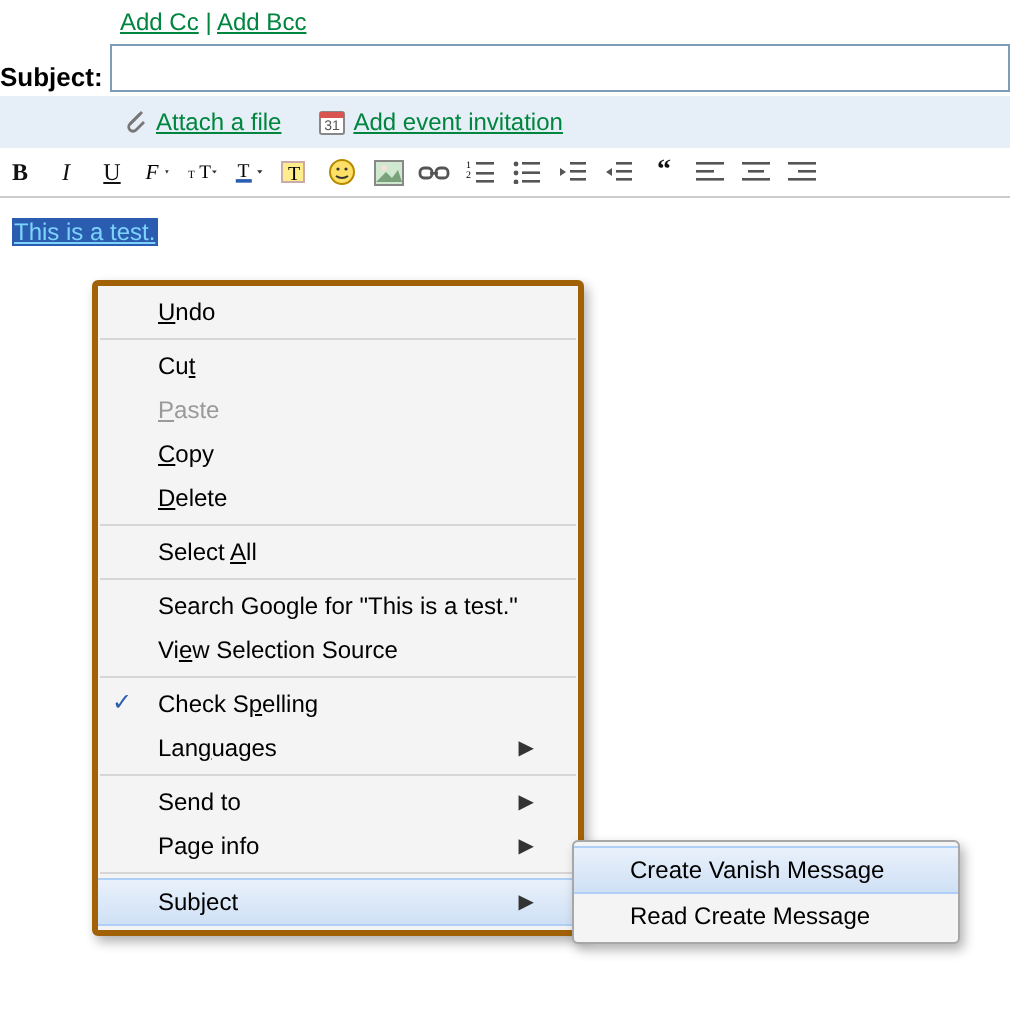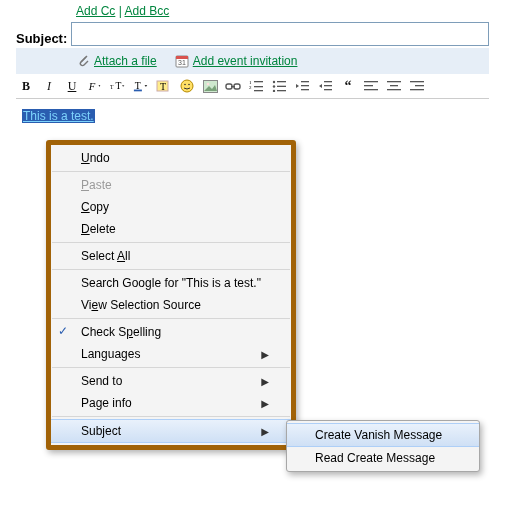--- a/index.html
+++ b/index.html
@@ -6,21 +6,21 @@
     margin: 0;
     font-family: Arial, sans-serif;
     font-size: 12px;
     background: #fff;
     position: relative;
     width: 505px;
     height: 505px;
     overflow: hidden;
   }
   .container {
-    padding: 4px 16px;
+    padding: 4px 0;
   }
   .links-row {
     margin: 0 0 4px 60px;
     font-size: 12px;
   }
   .links-row a, .attach-row a {
     color: #00853e;
     text-decoration: underline;
     cursor: pointer;
   }
@@ -93,21 +93,21 @@
     text-decoration: underline;
     font-size: 12px;
   }
   
   .ctx {
     position: absolute;
     left: 46px;
     top: 140px;
     width: 240px;
     background: #f4f4f4;
-    border: 5px solid #a16207;
+    border: 3px solid #a16207;
     border-radius: 3px;
     box-shadow: 2px 3px 6px rgba(0,0,0,.3);
     font-size: 12px;
     padding: 2px 0;
   }
   .ctx-item {
     padding: 4px 22px 4px 30px;
     position: relative;
     cursor: default;
     color:#000;
@@ -303,20 +303,23 @@
   <div class="editor-area">
     <span class="sel-text">This is a test.</span>
   </div>
 </div>
 
 <div class="ctx">
   <div class="ctx-item">
       <span><u>U</u>ndo</span>
     </div>
   <div class="ctx-sep"></div>
+  <div class="ctx-item">
+      <span>Cu<u>t</u></span>
+    </div>
   <div class="ctx-item disabled">
       <span><u>P</u>aste</span>
     </div>
   <div class="ctx-item">
       <span><u>C</u>opy</span>
     </div>
   <div class="ctx-item">
       <span><u>D</u>elete</span>
     </div>
   <div class="ctx-sep"></div>

